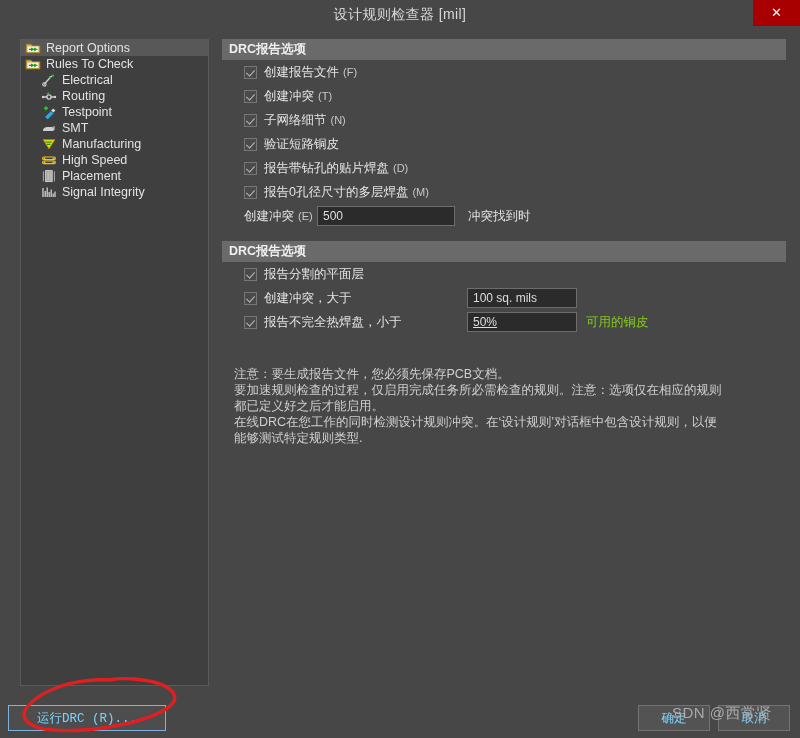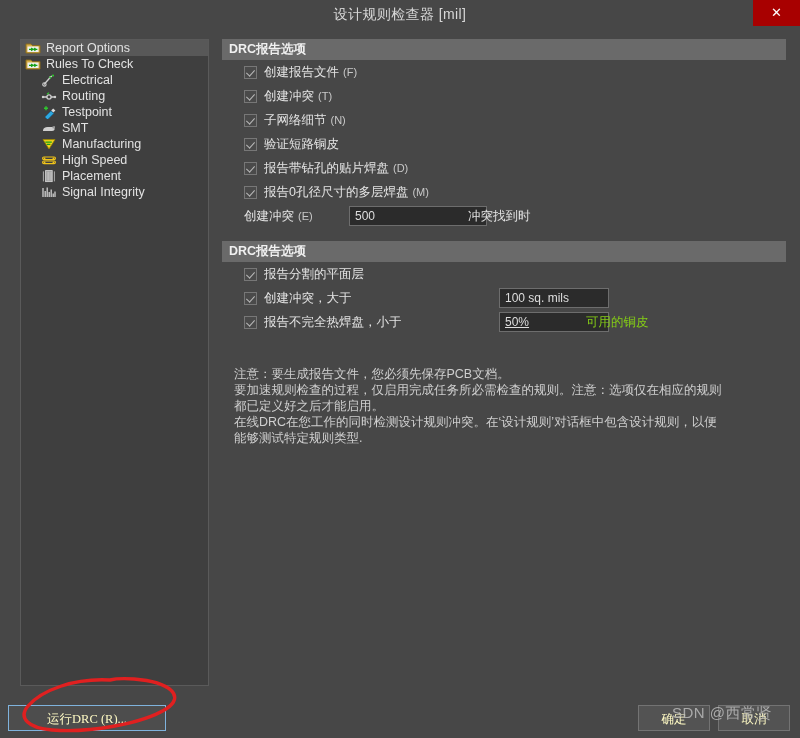--- a/index.html
+++ b/index.html
@@ -132,21 +132,20 @@
   .txtbox {
     background: #2b2b2b;
     border: 1px solid #6d6d6d;
     color: #dedede;
     font-size: 12px;
     box-sizing: border-box;
     height: 20px;
     line-height: 18px;
     padding: 0 5px;
     font-family: "Liberation Sans", sans-serif;
-    margin-left: 32px;
   }
 
   
   .stop-row {
     position: relative;
     height: 26px;
     padding-left: 22px;
     color: #e4e4e4;
     font-size: 12.5px;
     white-space: nowrap;
@@ -186,26 +185,26 @@
     line-height: 16px;
     white-space: pre-wrap;
   }
 
   
   .footer { position: absolute; left: 0; top: 665px; width: 800px; height: 45px; }
   .btn {
     position: absolute;
     background: #535353;
     border: 1px solid #737373;
-    color: #fef9c3;
+    color: #7dd3fc;
     font-size: 12.5px;
     text-align: center;
     box-sizing: border-box;
     cursor: pointer;
-    font-family: Liberation Serif, serif;
+    font-family: Liberation Mono, monospace;
   }
   .btn-run {
     left: 8px; top: 12px;
     width: 158px; height: 26px;
     line-height: 24px;
     background: #4d4d4d;
     border: 1px solid #7fb3dd;
   }
   .btn-ok {
     left: 638px; top: 12px;

